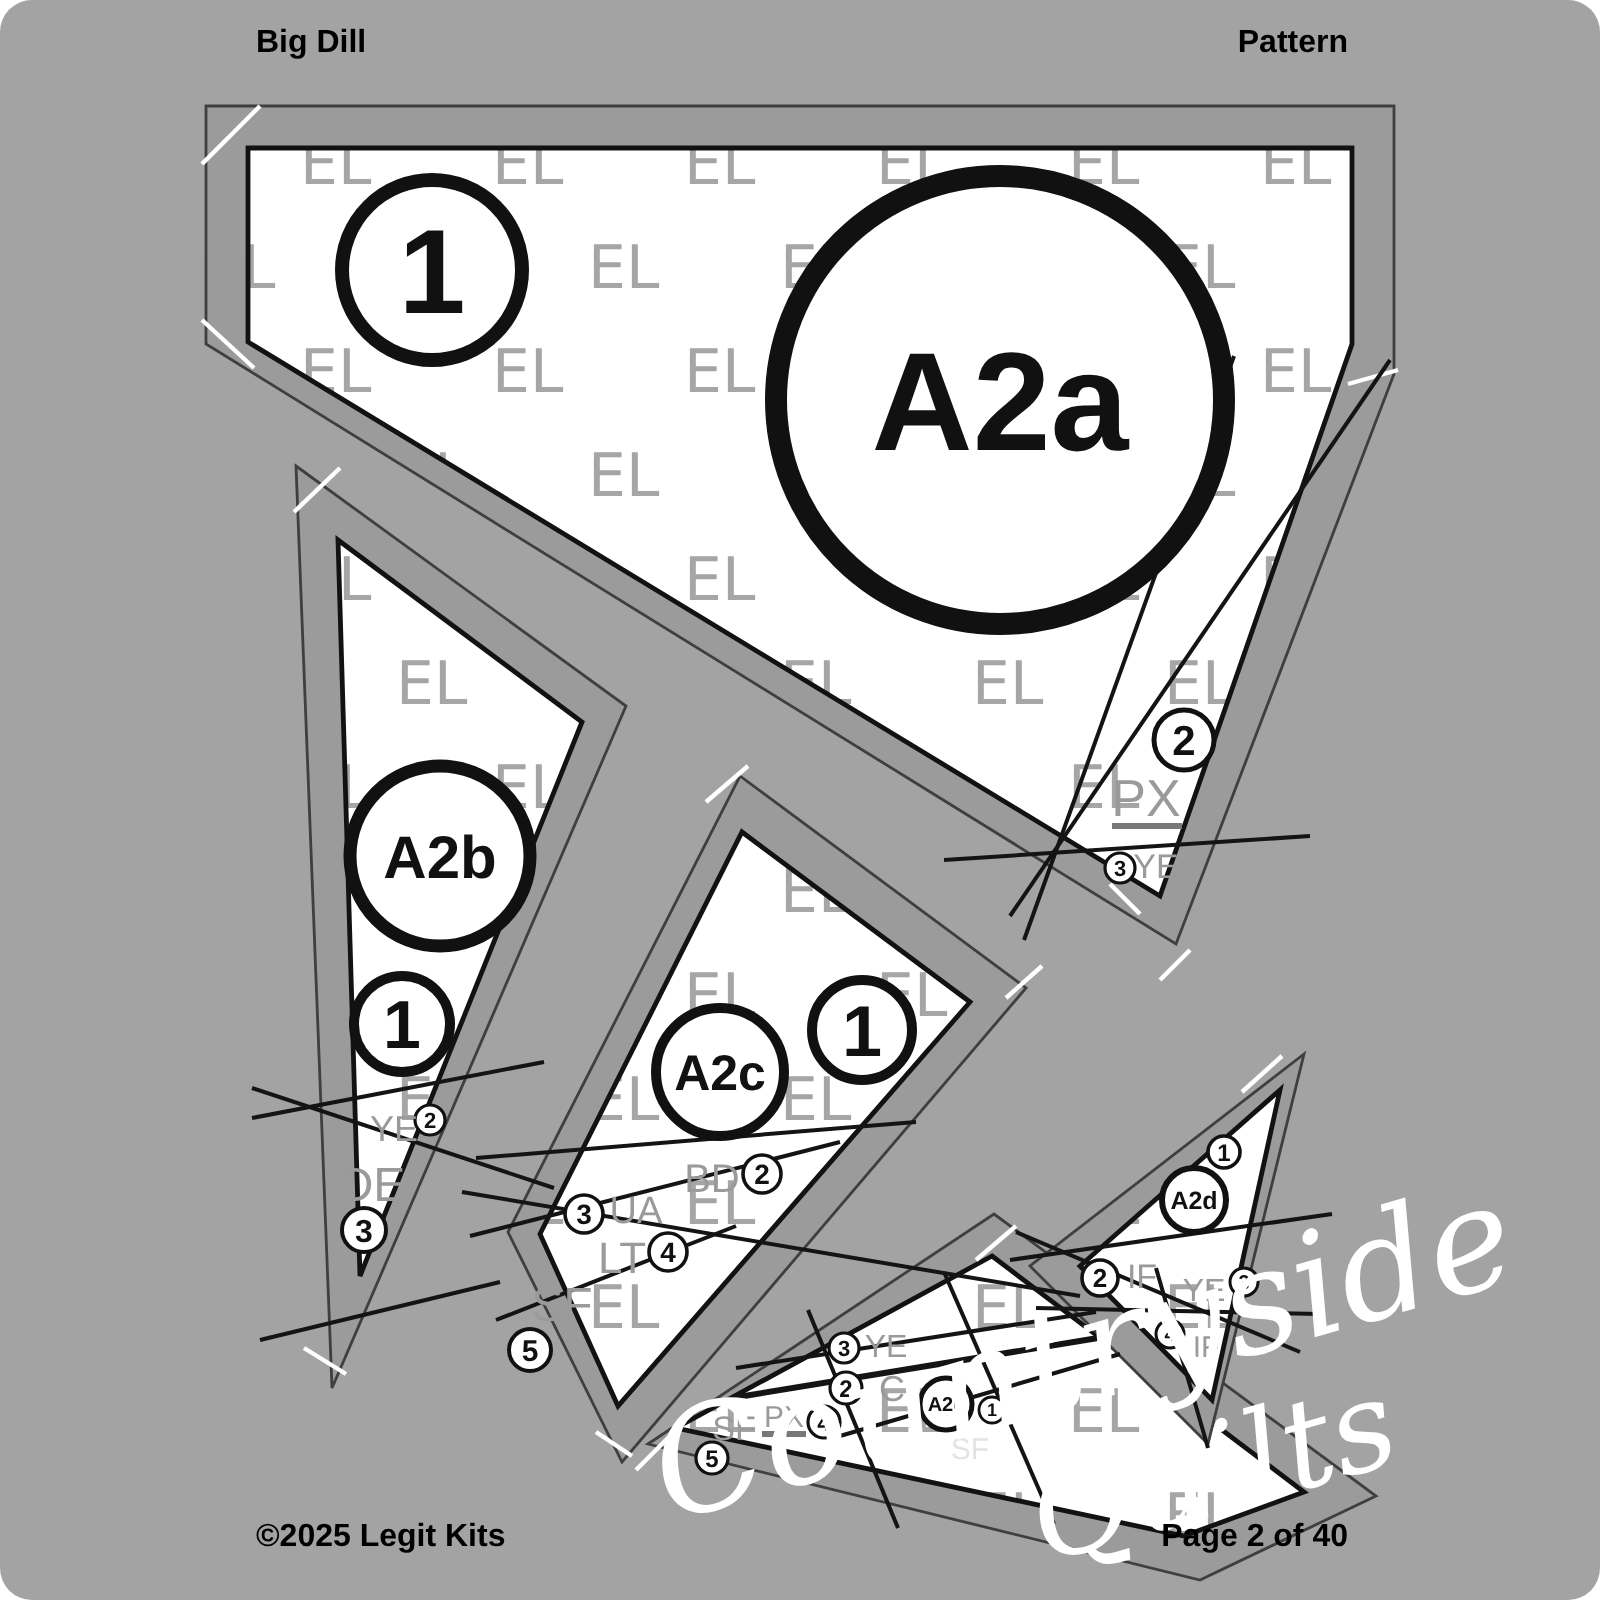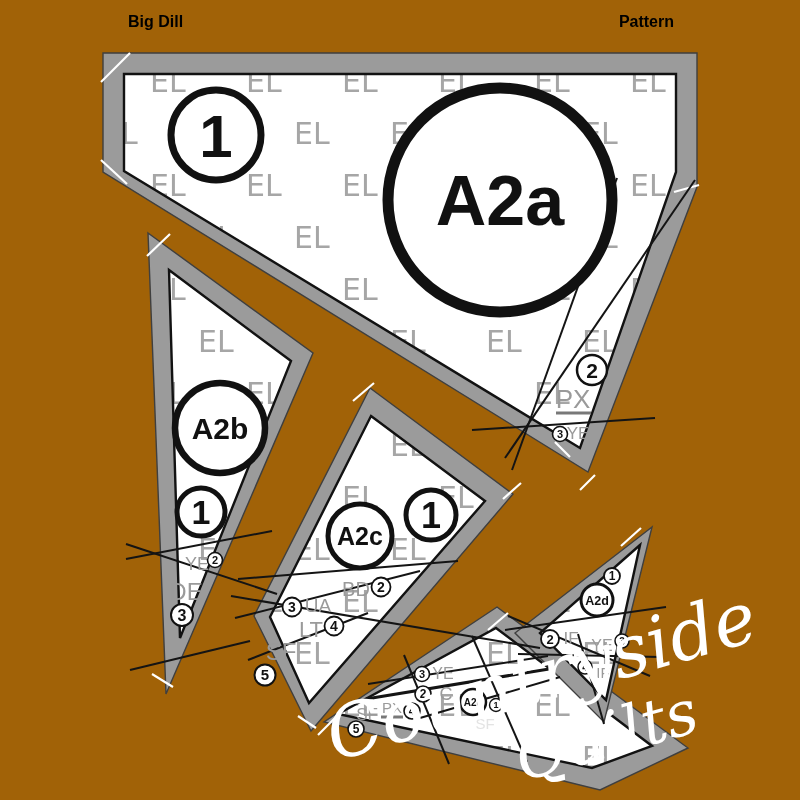--- a/index.html
+++ b/index.html
@@ -1,17 +1,17 @@
 <!DOCTYPE html>
 <html><head>
 <meta charset="utf-8">
 <style>
   html,body{margin:0;padding:0;background:#fff;}
   body{width:800px;height:800px;font-family:"Liberation Sans",sans-serif;}
-  .page{position:relative;width:800px;height:800px;background:#a16207;overflow:hidden;}
+  .page{position:relative;width:800px;height:800px;background:#a3a3a3;overflow:hidden;border-radius:16px;}
   .page svg{position:absolute;left:0;top:0;}
   .hdr,.ftr{position:absolute;left:128px;right:126px;display:flex;justify-content:space-between;
             font-size:16px;font-weight:bold;color:#000;}
   .hdr{top:13px;}
   .ftr{top:760px;}
   .band{fill:#9b9b9b;stroke:#3f3f3f;stroke-width:1.4;}
   .infill{fill:#ffffff;}
   .elfill{fill:url(#elp);}
   .outline{fill:none;stroke:#121212;stroke-width:2.4;stroke-linejoin:miter;}
   .thin line{stroke:#141414;stroke-width:2;}
@@ -264,14 +264,18 @@
           <text x="603" y="678.25" text-anchor="middle" font-size="15" class="code" fill="#9a9a9a">IF</text>
         </g>
       </g>
 
     <g>
       <text class="script" x="548" y="700" font-size="72" transform="rotate(-16 548 700)">Countryside</text>
       <text class="script" x="612" y="756" font-size="62" transform="rotate(-16 612 756)">Quilts</text>
     </g>
   </svg>
 
+  <div class="ftr">
+    <span>©2025 Legit Kits</span>
+    <span>Page 2 of 40</span>
+  </div>
 
 </div>
 
 </body></html>

